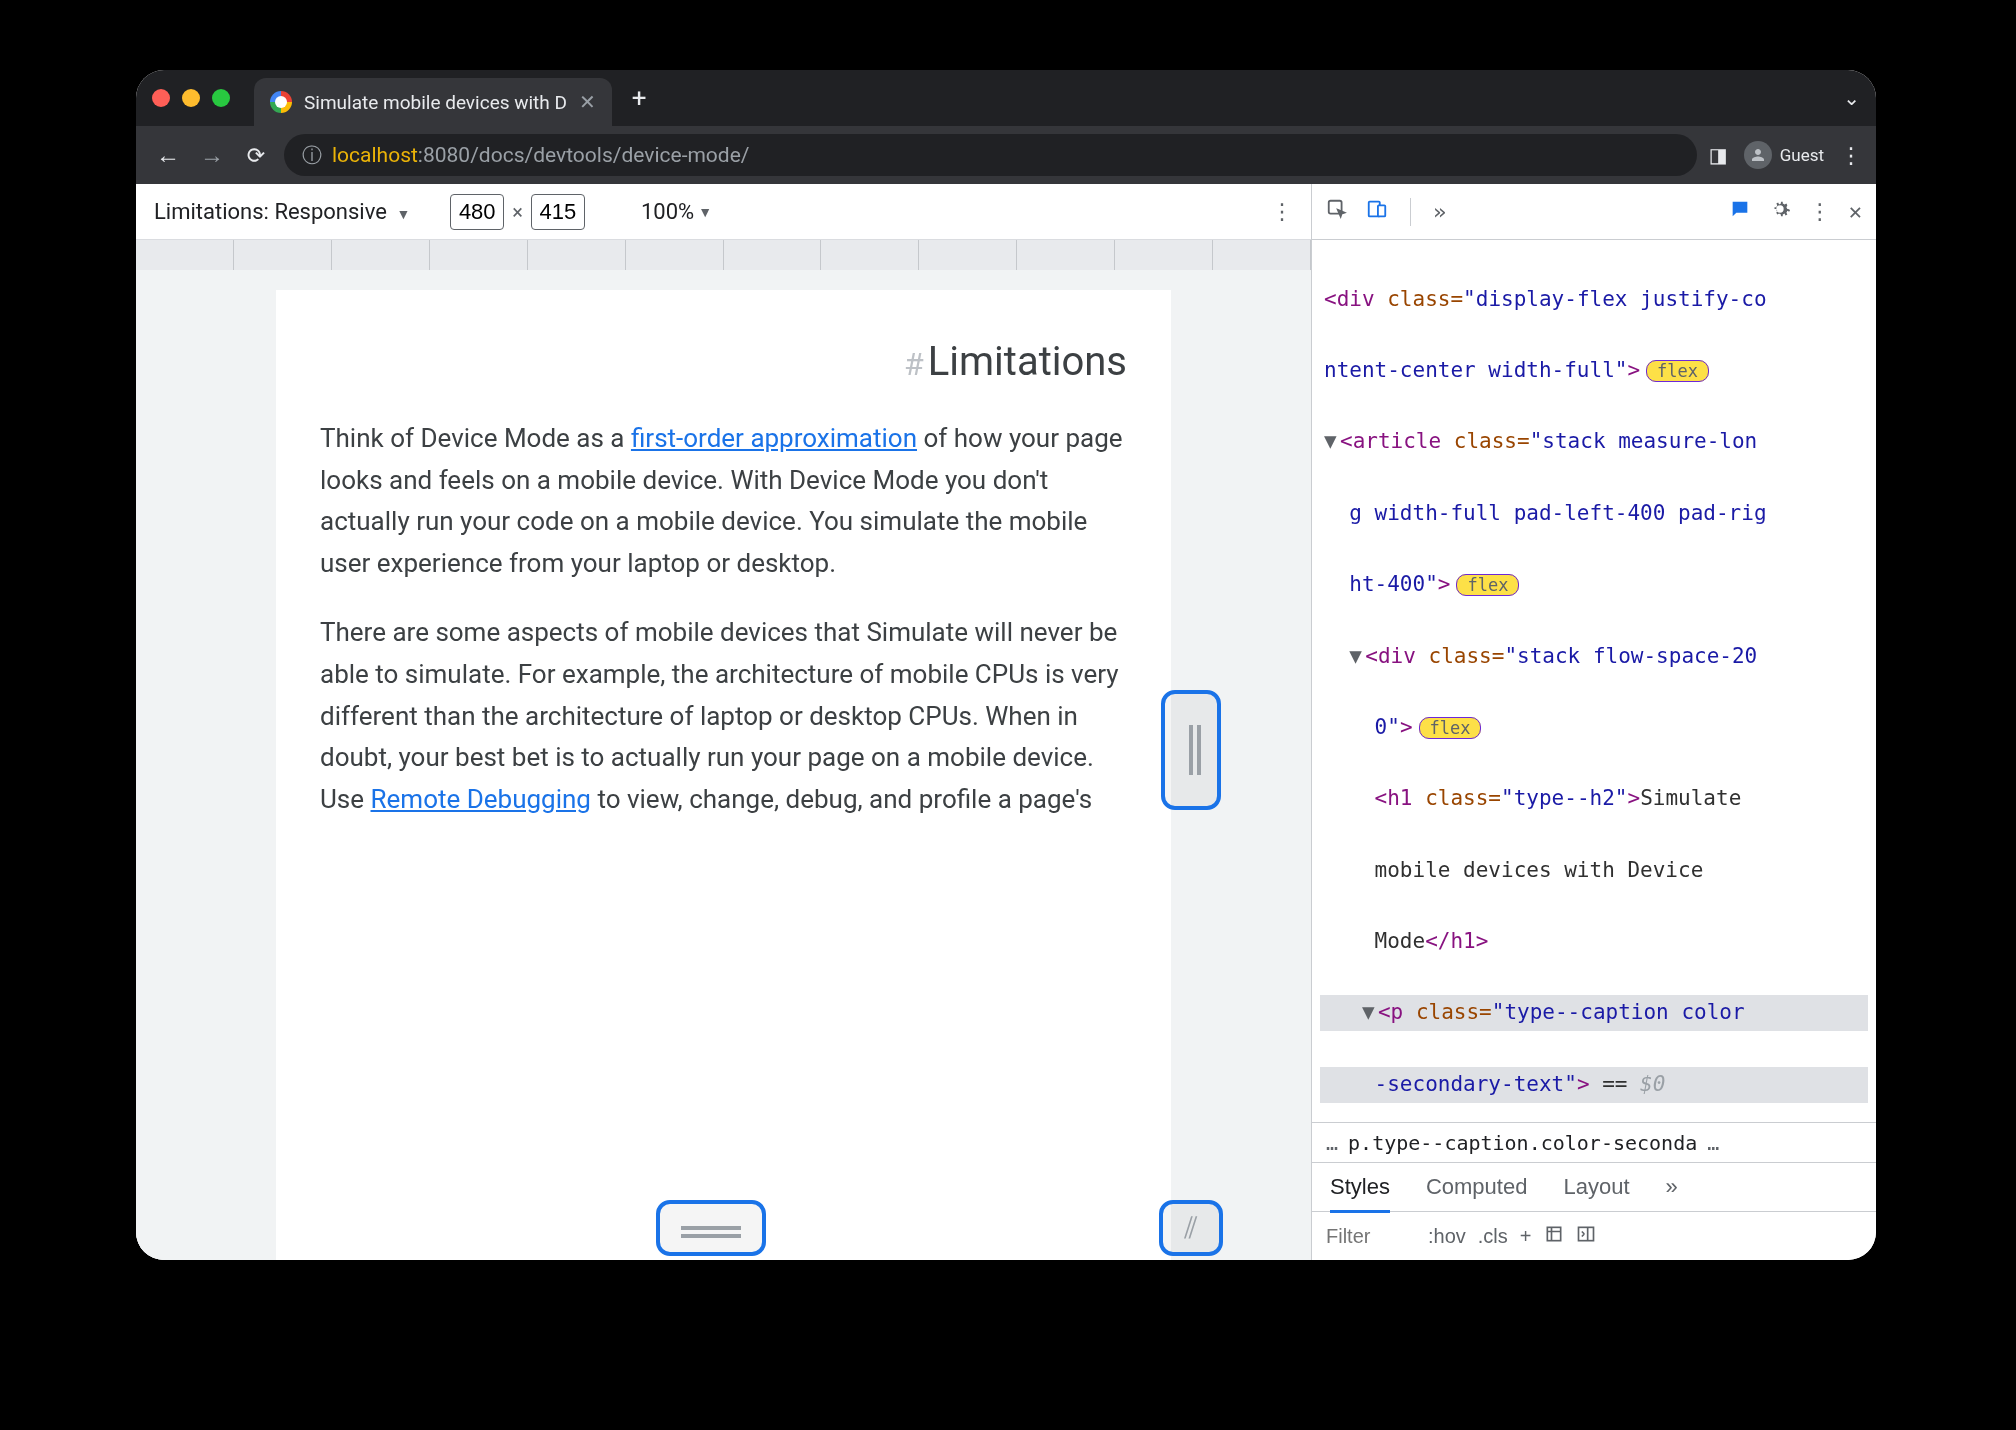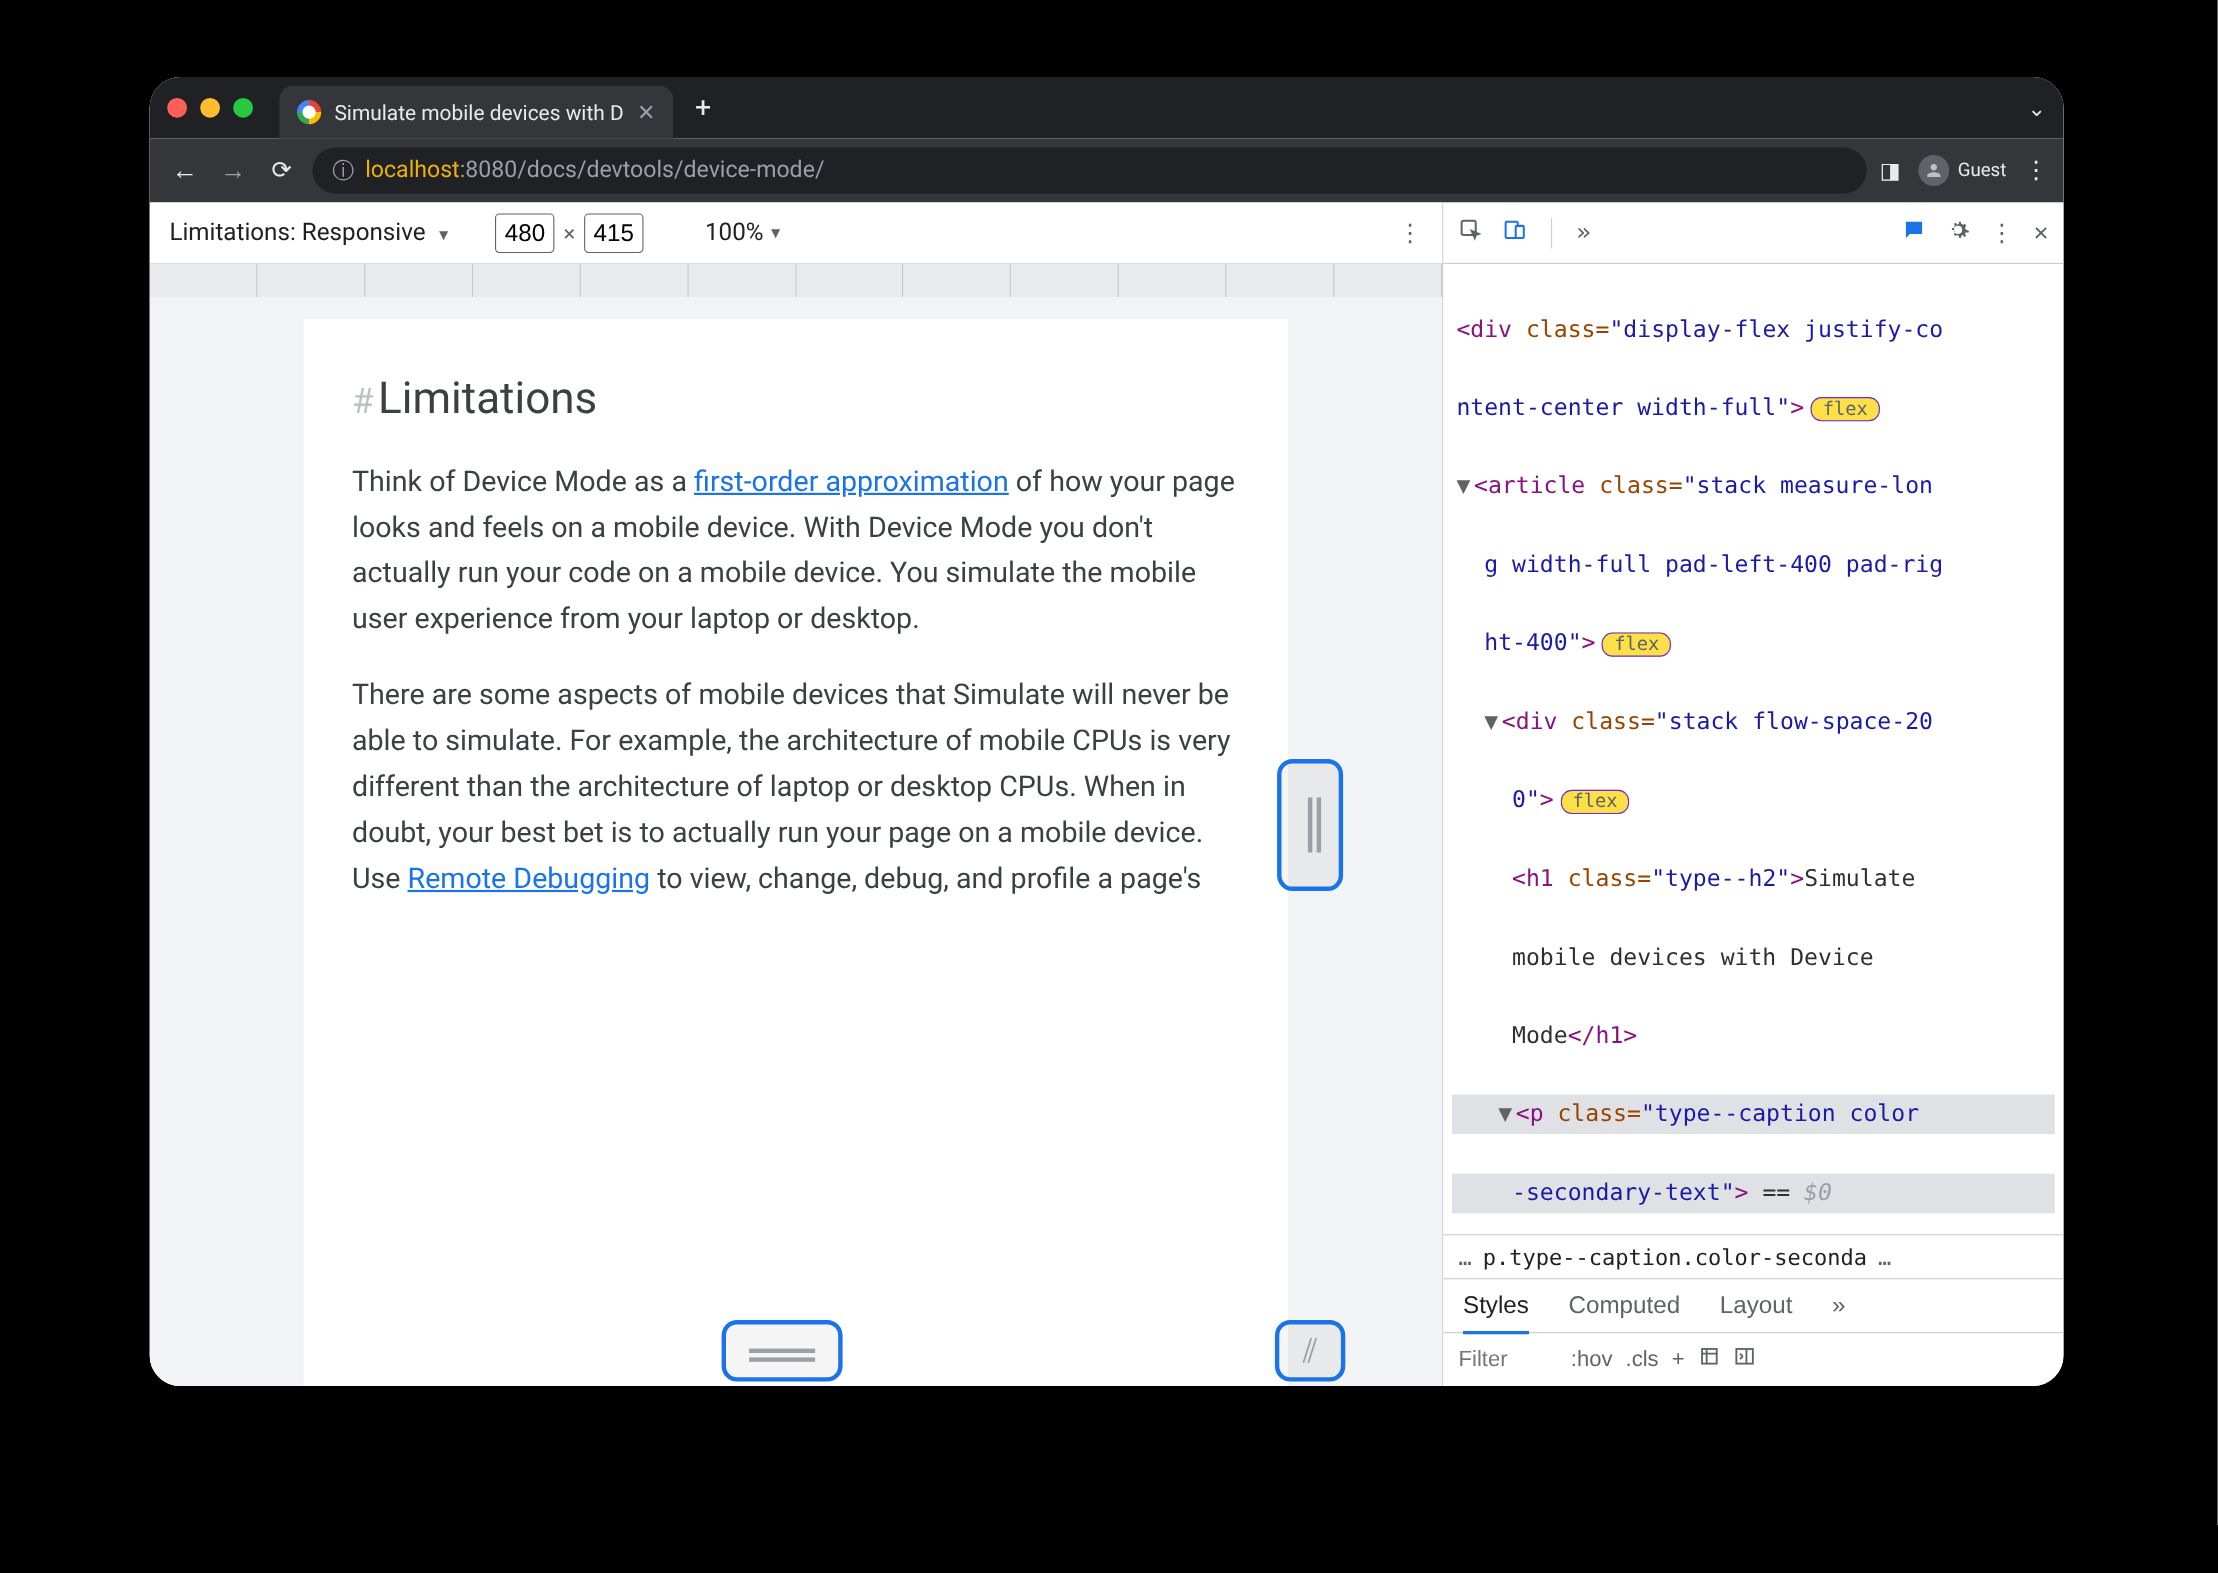--- a/index.html
+++ b/index.html
@@ -52,21 +52,21 @@
 .wh .x { color: #5f6368; font-size: 20px; }
 .zoom { margin-left: 40px; font-size: 22px; color: #202124; display: flex; align-items: center; }
 .devtoolbar .spacer { flex: 1; }
 .more { color: #5f6368; font-size: 22px; cursor: pointer; }
 
 .ruler { height: 30px; background: #e8eaed; display: flex; }
 .ruler span { flex: 1; border-right: 1px solid #c5c8cc; }
 
 .viewport { flex: 1; position: relative; background: #f1f3f4; padding: 20px 0 0 0; }
 .simpage { background: #fff; width: 895px; margin: 0 auto; padding: 40px 44px; height: 100%; overflow: hidden; font-size: 26px; color: #3c4043; line-height: 1.6; }
-.simpage h2 { font-size: 40px; font-weight: 400; color: #3c4043; margin-bottom: 24px; }
+.simpage h2 { font-size: 40px; font-weight: 400; color: #3c4043; margin-bottom: 24px; text-align: right; }
 .hash { color: #bdc1c6; font-size: 32px; margin-right: 4px; }
 .simpage p { margin-bottom: 28px; }
 .simpage a { color: #1a73e8; text-decoration: underline; }
 
 .handle { position: absolute; background: rgba(0,0,0,.04); border: 4px solid #1a73e8; border-radius: 14px; cursor: pointer; }
 .handle-r { width: 60px; height: 120px; right: 90px; top: 420px; display: flex; align-items: center; justify-content: center; }
 .handle-r::before { content: ''; width: 4px; height: 50px; background: #9aa0a6; box-shadow: 8px 0 #9aa0a6; }
 .handle-b { width: 110px; height: 56px; left: 520px; bottom: 4px; display: flex; align-items: center; justify-content: center; }
 .handle-b::before { content: ''; width: 60px; height: 4px; background: #9aa0a6; box-shadow: 0 8px #9aa0a6; }
 .handle-c { width: 64px; height: 56px; right: 88px; bottom: 4px; display: flex; align-items: center; justify-content: center; }

